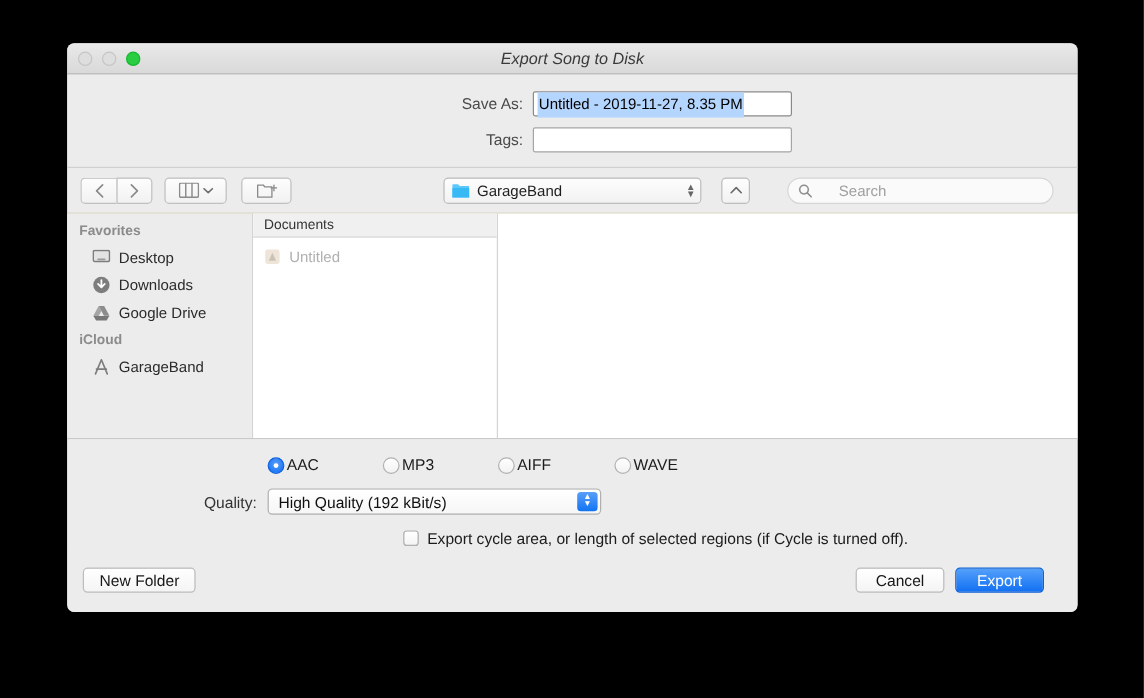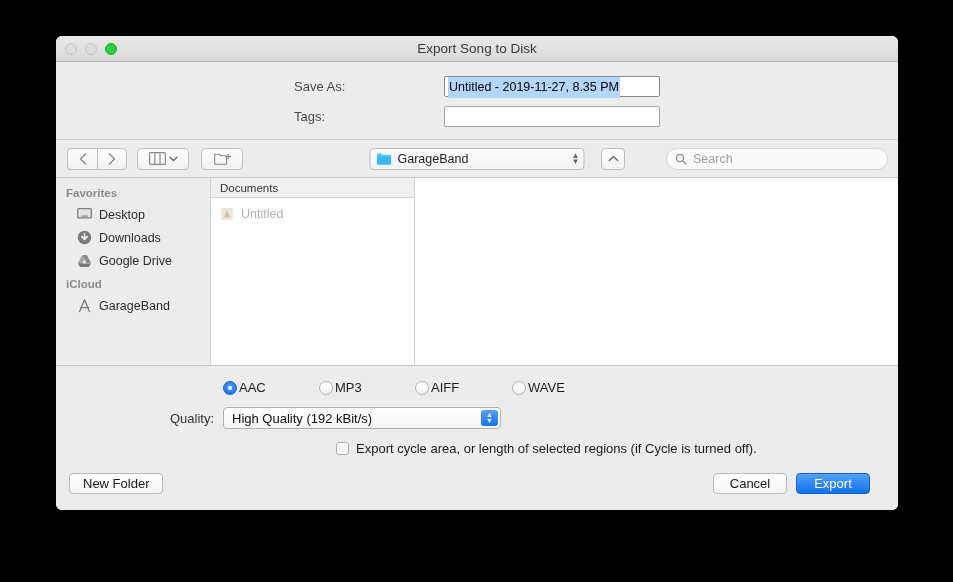--- a/index.html
+++ b/index.html
@@ -48,38 +48,39 @@
   .light.green {
     background: #28cd41;
     border: 1px solid #14b82d;
   }
   .title {
     text-align: center;
     line-height: 26px;
     font-size: 13.5px;
     color: #3a3a3a;
     font-weight: 500;
+    font-style: italic;
   }
 
   
   .fields {
     flex: none;
     padding: 14px 0 12px 0;
     background: #ececec;
   }
   .field-row {
     display: flex;
     align-items: center;
     justify-content: center;
     margin-bottom: 9px;
   }
   .field-row:last-child { margin-bottom: 0; }
   .field-label {
     width: 150px;
-    text-align: left;
+    text-align: right;
     padding-right: 8px;
     font-size: 13px;
     color: #4a4a4a;
   }
   .field-input {
     width: 216px;
     height: 21px;
     background: #ffffff;
     border: 1px solid #a5a5a5;
     border-radius: 2px;
@@ -164,29 +165,29 @@
     left: calc(50% + 124px);
     width: 24px; height: 22px;
     background: linear-gradient(to bottom, #fdfdfd, #f2f2f2);
     border: 1px solid #bdbdbd;
     border-radius: 4px;
     display: flex; align-items: center; justify-content: center;
     color: #666;
   }
   .search-field {
     position: absolute;
-    right: 10px;
+    right: 20px;
     width: 222px; height: 22px;
     background: #fafafa;
     border: 1px solid #d6d6d6;
     border-radius: 11px;
     display: flex;
     align-items: center;
     padding: 0 8px;
-    gap: 6px;
+    gap: 22px;
   }
   .search-placeholder {
     font-size: 12.5px;
     color: #a0a0a0;
   }
 
   
   .browser {
     flex: 1;
     display: flex;

